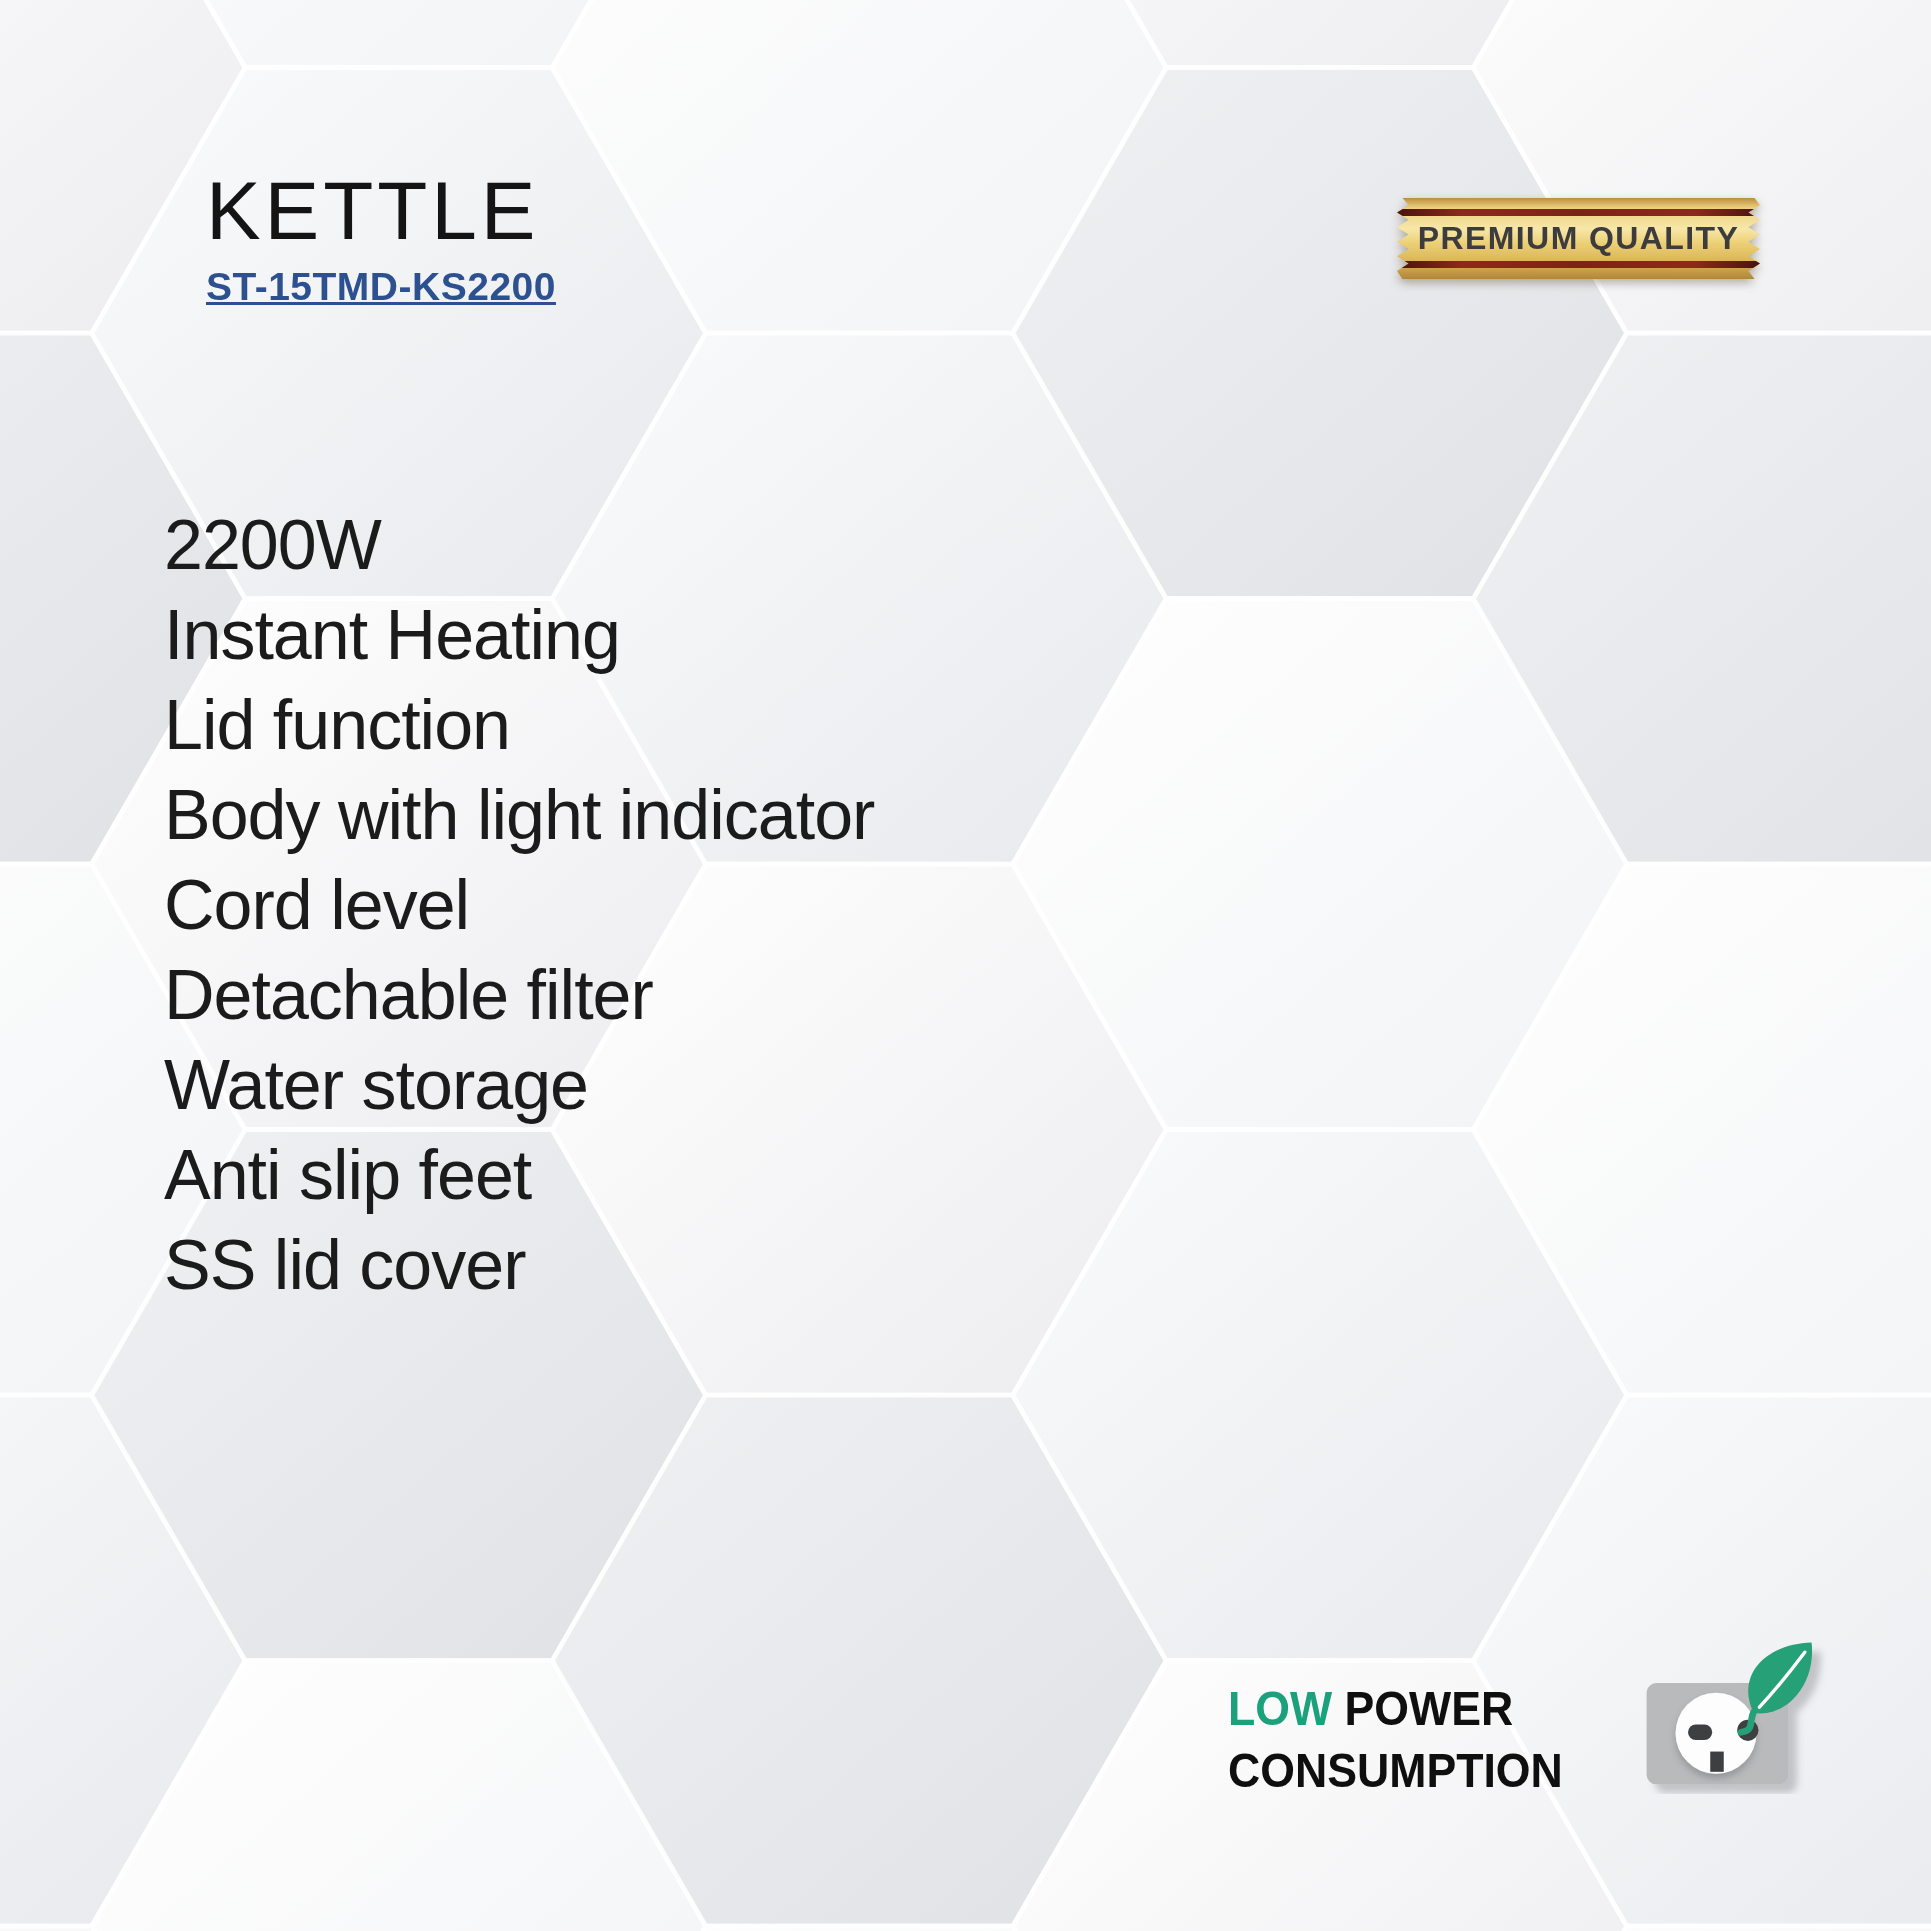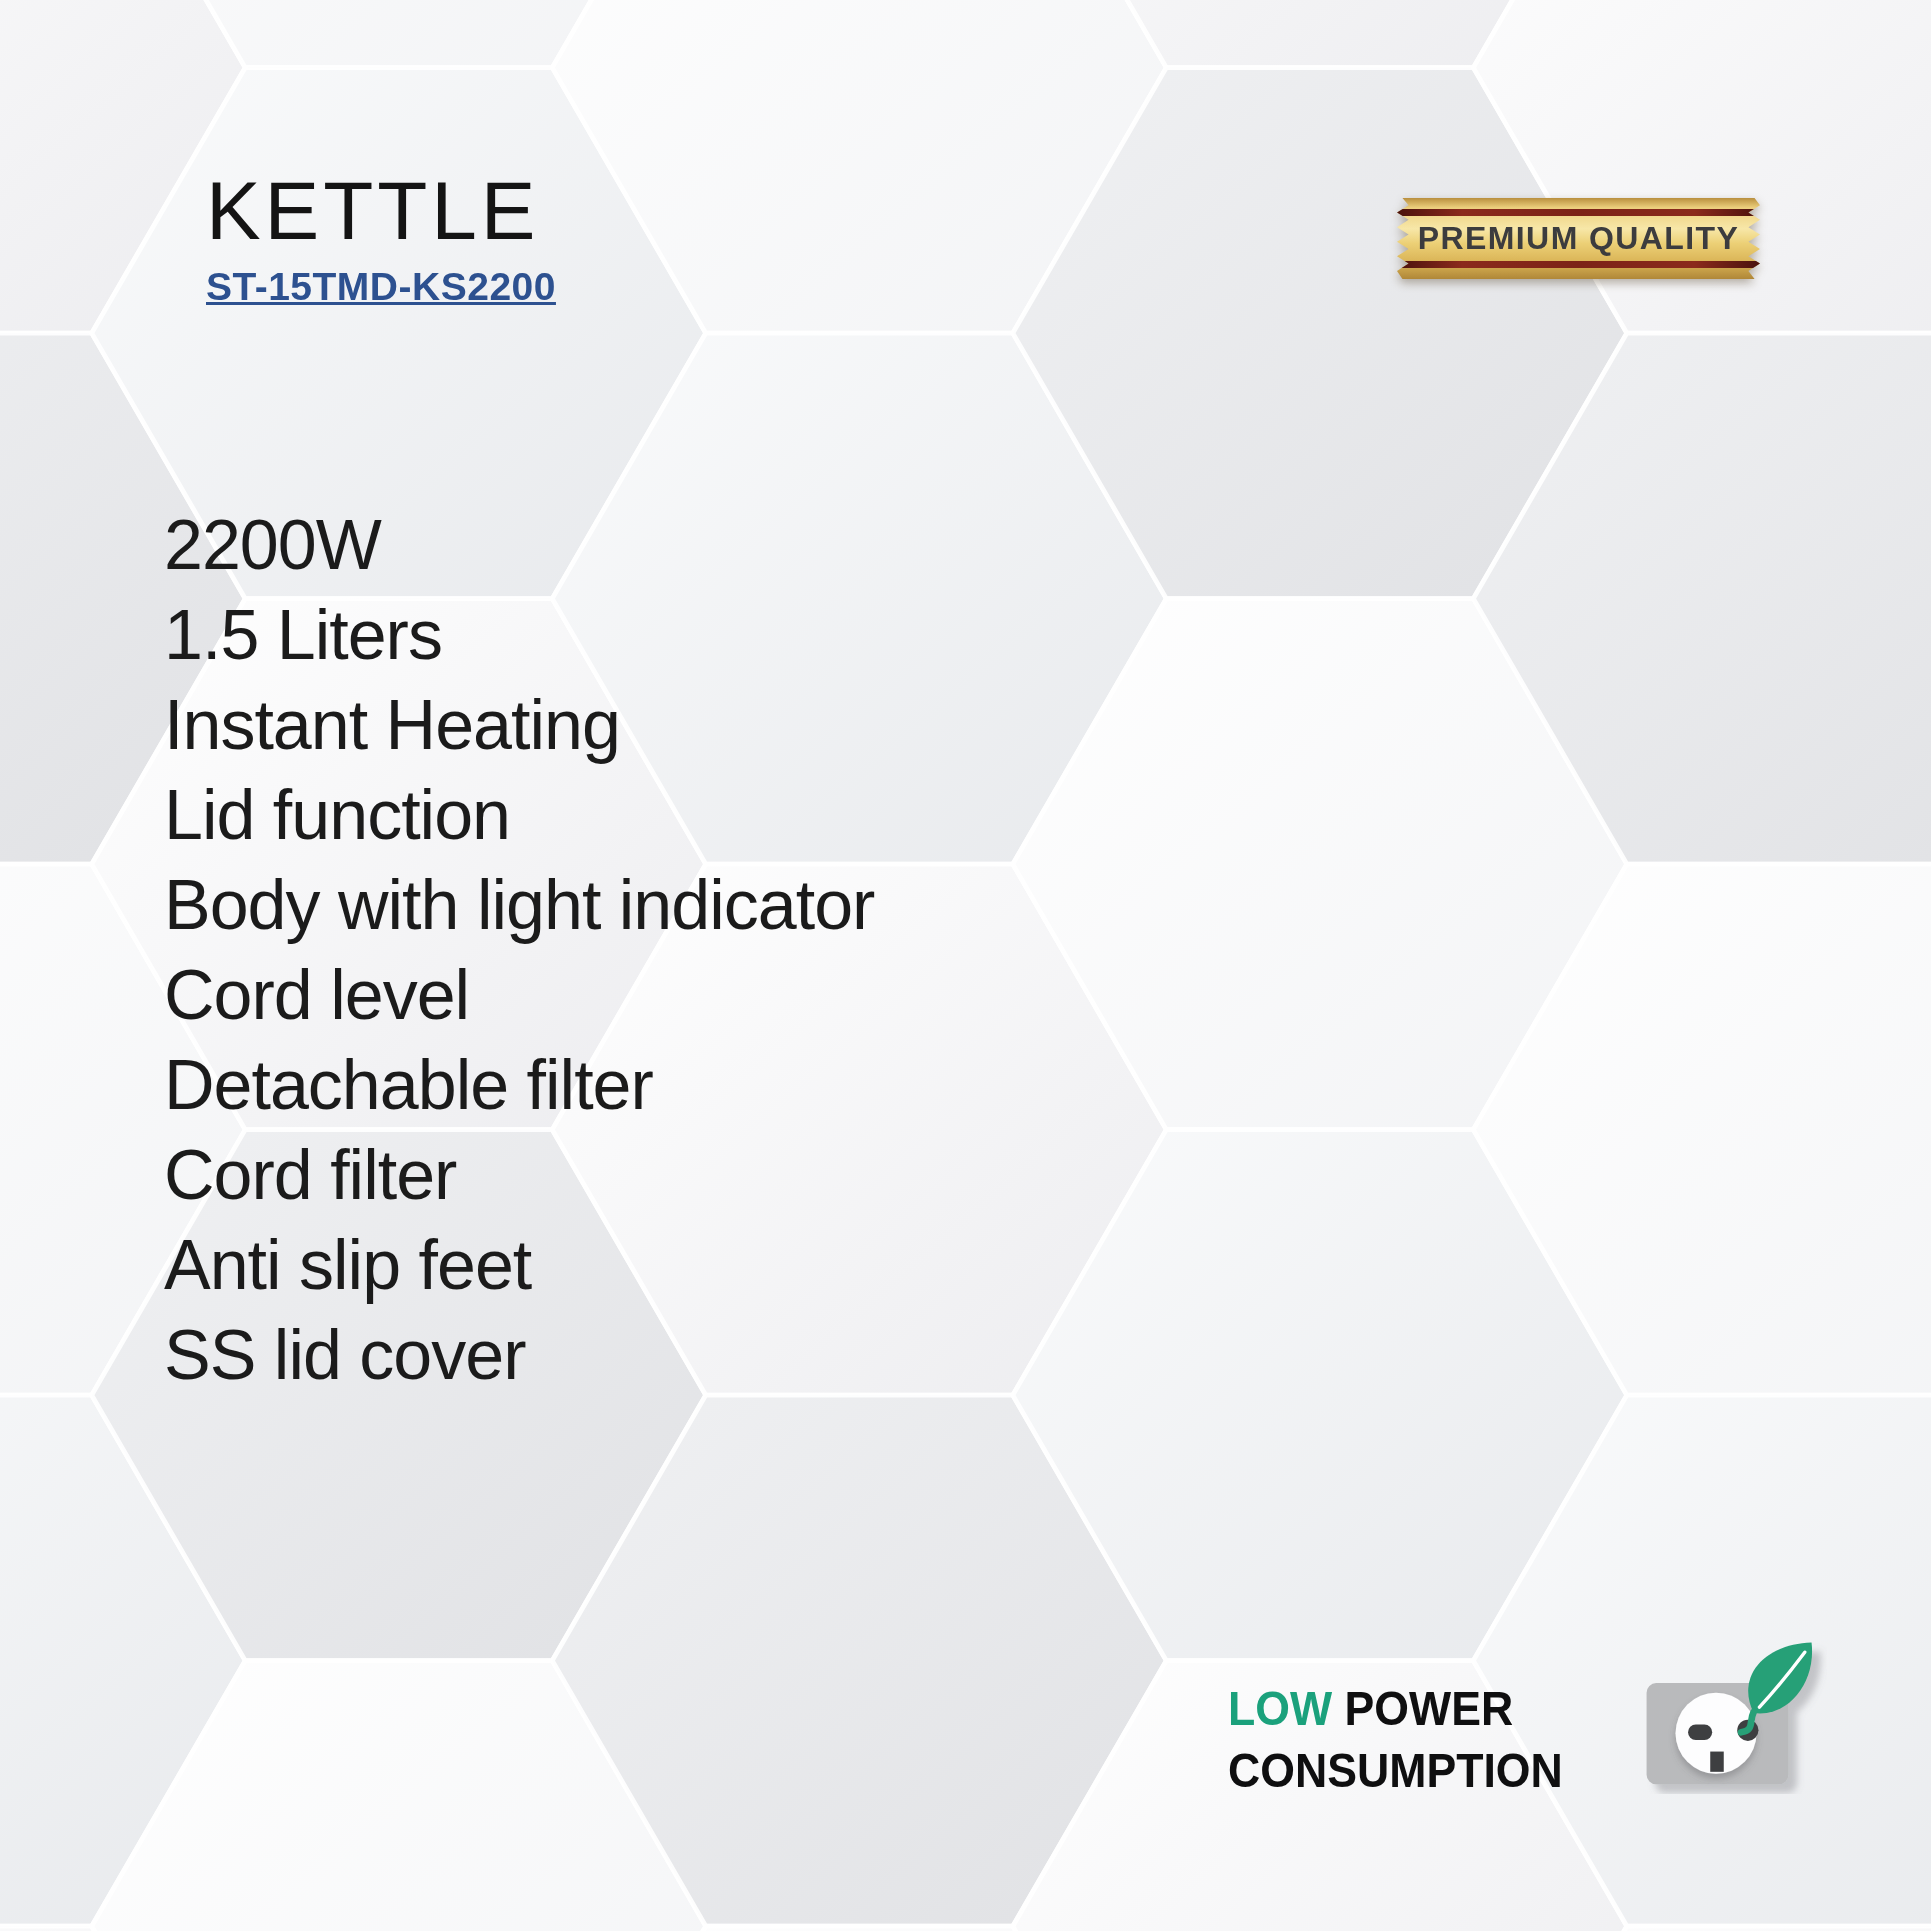--- a/index.html
+++ b/index.html
@@ -142,27 +142,26 @@
   <div class="badge">
     <div class="badge-clip">
       <div class="badge-stripe top"></div>
       <div class="badge-stripe bottom"></div>
       <div class="badge-label">PREMIUM QUALITY</div>
     </div>
   </div>
 
   <div class="features">
       <div class="feature">2200W</div>
-      <div class="feature">1.5 Liters</div>
       <div class="feature">Instant Heating</div>
       <div class="feature">Lid function</div>
       <div class="feature">Body with light indicator</div>
       <div class="feature">Cord level</div>
       <div class="feature">Detachable filter</div>
-      <div class="feature">Cord filter</div>
+      <div class="feature">Water storage</div>
       <div class="feature">Anti slip feet</div>
       <div class="feature">SS lid cover</div>
     </div>
 
   <div class="footer-text">
     <div><span class="green">LOW</span><span> POWER</span></div>
     <div>CONSUMPTION</div>
   </div>
 
   <svg class="eco-icon" viewBox="0 0 200 170" xmlns="http://www.w3.org/2000/svg">

